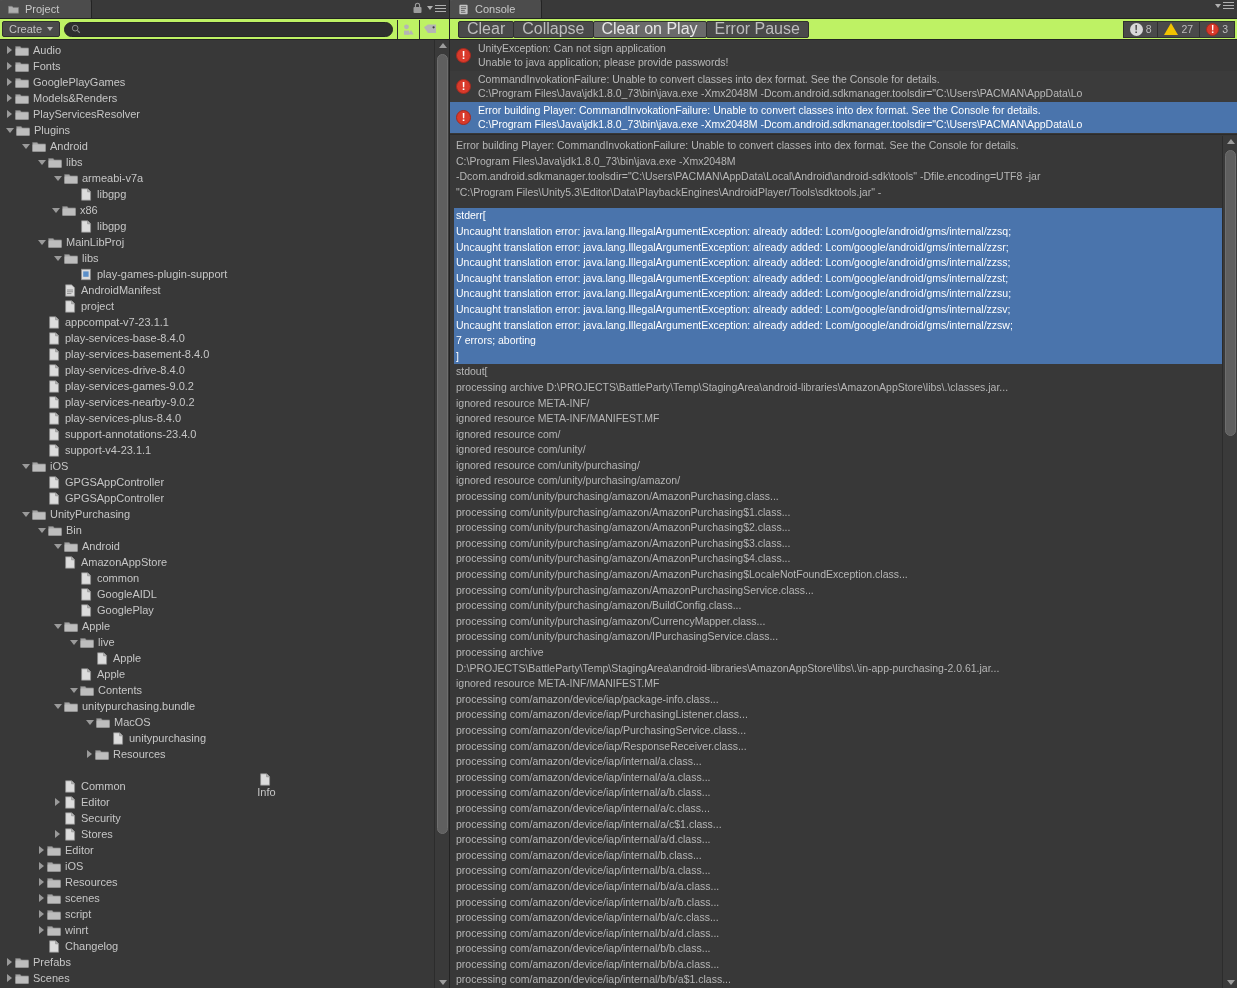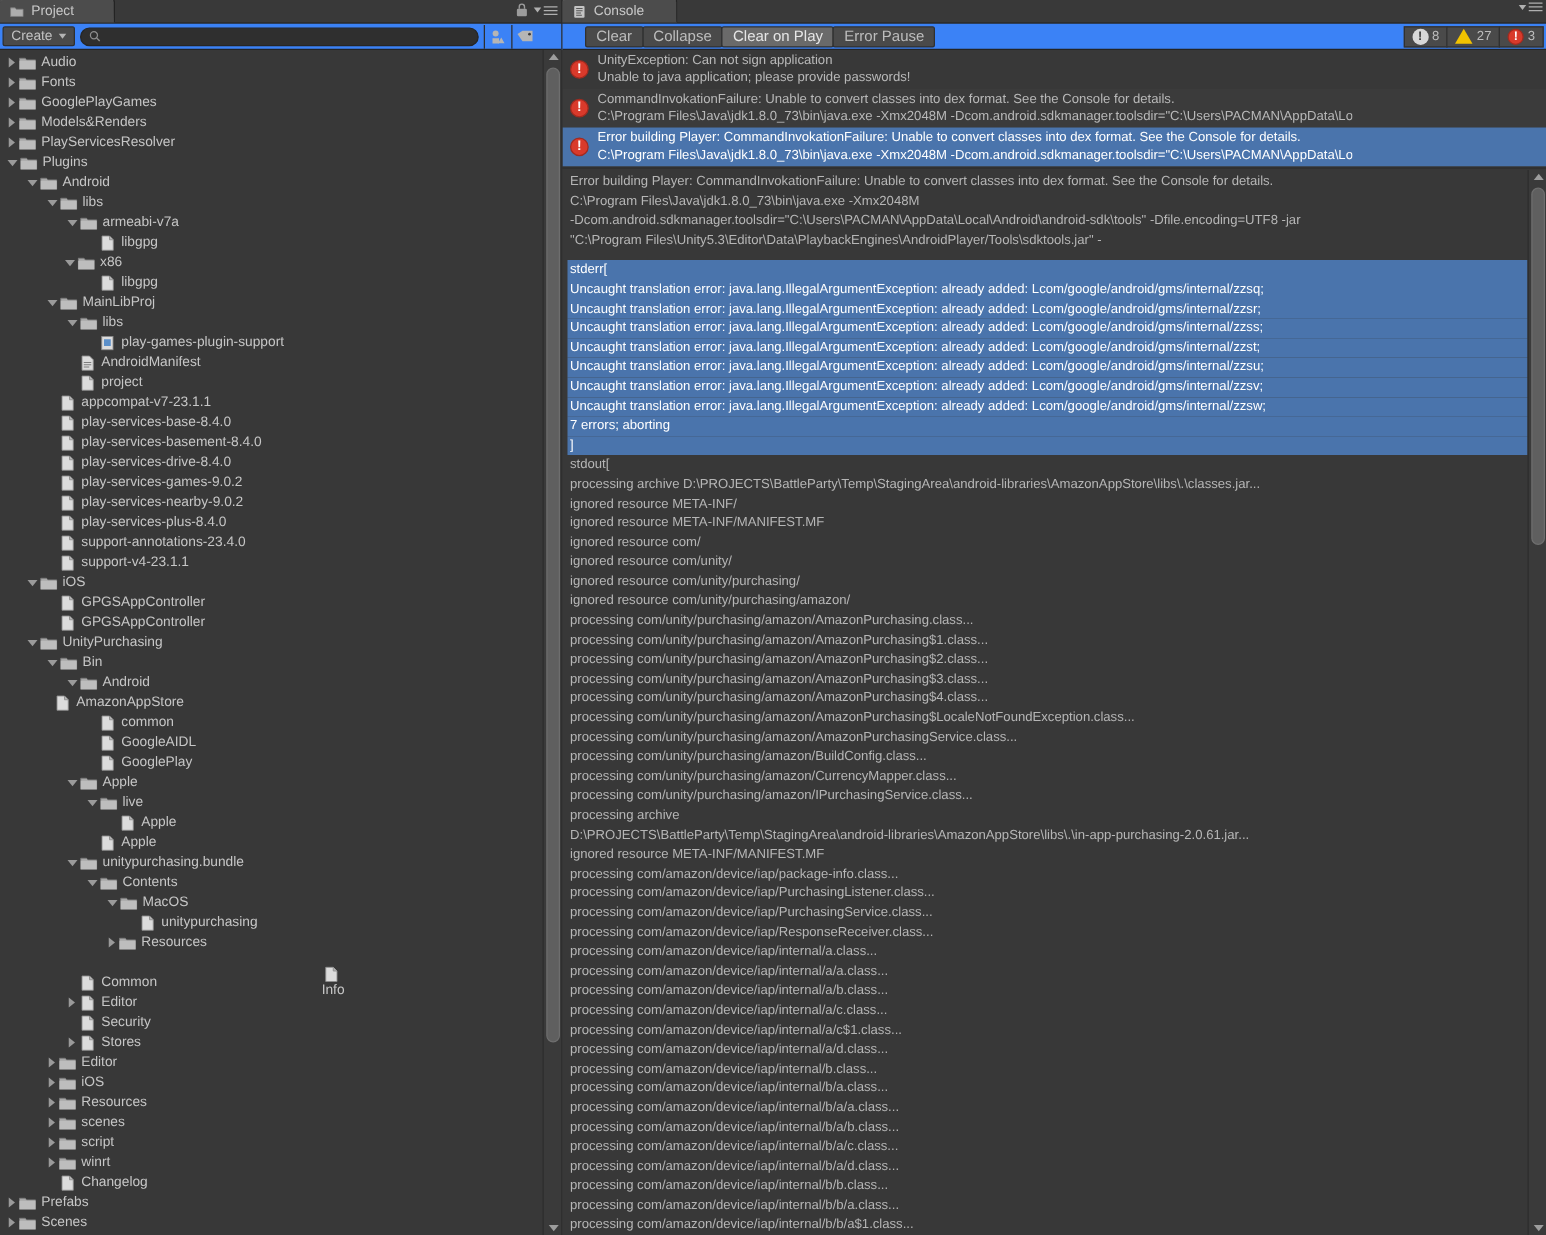--- a/index.html
+++ b/index.html
@@ -28,29 +28,29 @@
     font-size: 11px; color: #c8c8c8;
     min-width: 92px;
   }
   .tab-icon { width: 11px; height: 11px; display: block; }
   .tabbar-right {
     position: absolute; right: 3px; top: 2px;
     display: flex; align-items: center; gap: 4px;
   }
 
   .toolbar {
-    height: 21px; background: #3b82f6;
+    height: 21px; background: #bef264;
     border-bottom: 1px solid #242424;
-    display: flex; align-items: center; padding: 0 18px;
+    display: flex; align-items: center; padding: 0 8px;
     position: relative;
   }
   .tbtn {
     height: 17px; padding: 0 8px;
     display: flex; align-items: center;
-    font-size: 12px; color: #bdbdbd;
+    font-size: 16px; color: #bdbdbd;
     background: #4a4a4a;
     border: 1px solid #303030;
     border-radius: 2px;
     margin-right: -1px;
     white-space: nowrap;
   }
   .tbtn.active { background: #6a6a6a; color: #e6e6e6; }
 
   
   #project {
@@ -502,21 +502,21 @@
           <span>Bin</span>
         </div>
         <div class="row" style="padding-left: 52px;">
           <span class="arrow d"></span>
           <svg class="ico" viewBox="0 0 14 13">
             <path d="M0.6 2.6h4.6l1.1 1.3h7.1v7.5H0.6z" fill="#a9a9a9" stroke="#7a7a7a" stroke-width="0.7"></path>
             <path d="M0.6 4.6h12.8v6.8H0.6z" fill="#bdbdbd"></path>
           </svg>
           <span>Android</span>
         </div>
-        <div class="row" style="padding-left: 32px;">
+        <div class="row" style="padding-left: 52px;">
           <span class="arrow none"></span>
           <svg class="ico" viewBox="0 0 14 13">
             <path d="M2.6 0.8h6l3 3v8.4h-9z" fill="#dcdcdc" stroke="#8d8d8d" stroke-width="0.7"></path>
             <path d="M8.6 0.8v3h3" fill="#b4b4b4" stroke="#8d8d8d" stroke-width="0.7"></path>
           </svg>
           <span>AmazonAppStore</span>
         </div>
         <div class="row" style="padding-left: 68px;">
           <span class="arrow none"></span>
           <svg class="ico" viewBox="0 0 14 13">
@@ -566,35 +566,35 @@
           <span>Apple</span>
         </div>
         <div class="row" style="padding-left: 68px;">
           <span class="arrow none"></span>
           <svg class="ico" viewBox="0 0 14 13">
             <path d="M2.6 0.8h6l3 3v8.4h-9z" fill="#dcdcdc" stroke="#8d8d8d" stroke-width="0.7"></path>
             <path d="M8.6 0.8v3h3" fill="#b4b4b4" stroke="#8d8d8d" stroke-width="0.7"></path>
           </svg>
           <span>Apple</span>
         </div>
+        <div class="row" style="padding-left: 68px;">
+          <span class="arrow d"></span>
+          <svg class="ico" viewBox="0 0 14 13">
+            <path d="M0.6 2.6h4.6l1.1 1.3h7.1v7.5H0.6z" fill="#a9a9a9" stroke="#7a7a7a" stroke-width="0.7"></path>
+            <path d="M0.6 4.6h12.8v6.8H0.6z" fill="#bdbdbd"></path>
+          </svg>
+          <span>Contents</span>
+        </div>
         <div class="row" style="padding-left: 52px;">
           <span class="arrow d"></span>
           <svg class="ico" viewBox="0 0 14 13">
             <path d="M0.6 2.6h4.6l1.1 1.3h7.1v7.5H0.6z" fill="#a9a9a9" stroke="#7a7a7a" stroke-width="0.7"></path>
             <path d="M0.6 4.6h12.8v6.8H0.6z" fill="#bdbdbd"></path>
           </svg>
           <span>unitypurchasing.bundle</span>
-        </div>
-        <div class="row" style="padding-left: 68px;">
-          <span class="arrow d"></span>
-          <svg class="ico" viewBox="0 0 14 13">
-            <path d="M0.6 2.6h4.6l1.1 1.3h7.1v7.5H0.6z" fill="#a9a9a9" stroke="#7a7a7a" stroke-width="0.7"></path>
-            <path d="M0.6 4.6h12.8v6.8H0.6z" fill="#bdbdbd"></path>
-          </svg>
-          <span>Contents</span>
         </div>
         <div class="row" style="padding-left: 84px;">
           <span class="arrow d"></span>
           <svg class="ico" viewBox="0 0 14 13">
             <path d="M0.6 2.6h4.6l1.1 1.3h7.1v7.5H0.6z" fill="#a9a9a9" stroke="#7a7a7a" stroke-width="0.7"></path>
             <path d="M0.6 4.6h12.8v6.8H0.6z" fill="#bdbdbd"></path>
           </svg>
           <span>MacOS</span>
         </div>
         <div class="row" style="padding-left: 100px;">

